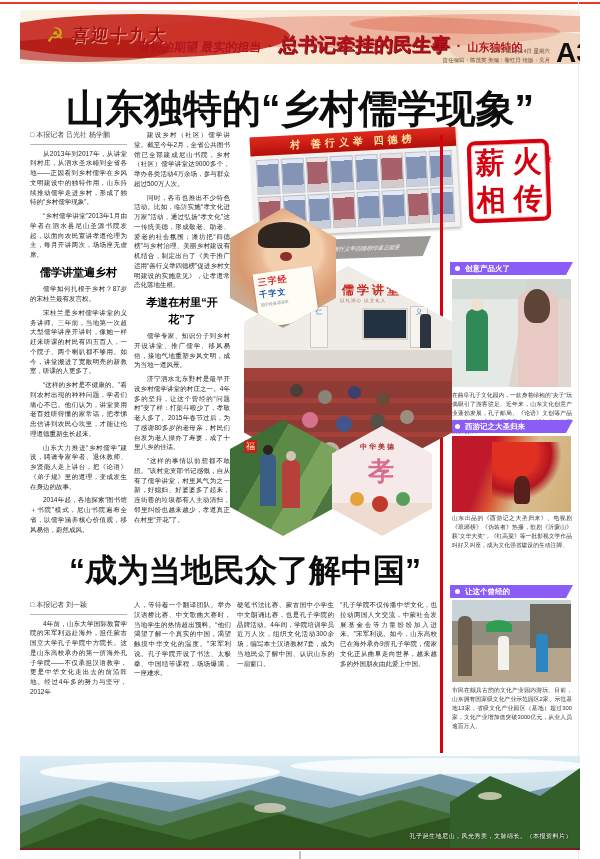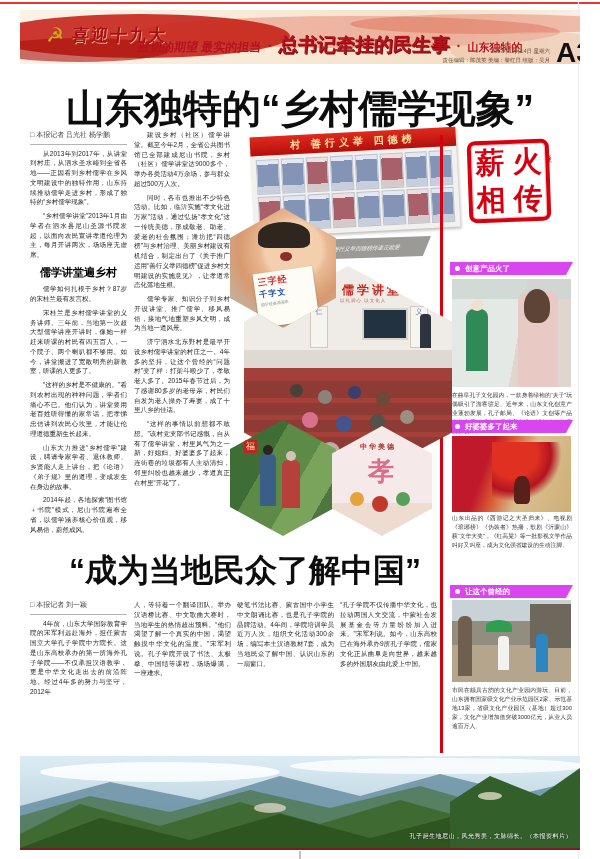--- a/index.html
+++ b/index.html
@@ -90,21 +90,21 @@
   #hexmural .mchar{position:absolute;left:36px;top:28px;color:#d86e8e;font-weight:900;font-size:26px;}
   #hexmural .blob{position:absolute;border-radius:50%;}
   
   #sbline{left:440px;top:135px;width:3px;height:618px;background:#d6000f;}
   #seal{left:468px;top:140px;width:74px;height:74px;border:4px solid #d6000f;border-radius:8px;
     background:rgba(255,255,255,.95);transform:rotate(-2deg);display:grid;
     grid-template-columns:1fr 1fr;place-items:center;color:#d6000f;font-weight:900;
     font-size:29px;line-height:1;box-shadow:0 0 0 1px rgba(214,0,15,.25) inset;}
   #sealside{left:546px;top:150px;writing-mode:vertical-rl;font-size:5px;color:#d6000f;letter-spacing:1px;}
   #sbtitle{left:448px;top:231px;width:126px;text-align:center;font-size:15px;font-weight:900;color:#0d0d0d;}
-  .sbbar{left:450px;width:123px;height:13px;background:#d946ef;color:#fff;font-size:7.5px;
+  .sbbar{left:450px;width:123px;height:13px;background:#8b5cf6;color:#fff;font-size:7.5px;
     font-weight:bold;line-height:13px;padding-left:15px;box-sizing:border-box;
     clip-path:polygon(0 0,100% 0,calc(100% - 7px) 100%,0 100%);}
   .sbbar::before{content:"";position:absolute;left:5px;top:4px;width:5px;height:5px;
     border-radius:50%;background:#fff;}
   .sbphoto{left:452px;width:119px;overflow:hidden;}
   .sbcap{left:452px;width:120px;font-size:5.8px;line-height:1.55;text-align:justify;
     color:#333;overflow:hidden;}
   #sp1{top:279px;height:108px;background:linear-gradient(100deg,#e4e9e6 0 55%,#dfd6cf 55%);}
   #sp1 .puppet{position:absolute;left:14px;top:30px;width:22px;height:62px;background:#2f8a57;border-radius:8px 8px 0 0;}
   #sp1 .puppet::before{content:"";position:absolute;left:5px;top:-10px;width:12px;height:12px;border-radius:50%;background:#efe0cf;}
@@ -175,20 +175,21 @@
     <p>儒学如何扎根于乡村？87岁的宋桂兰最有发言权。</p>
     <p>宋桂兰是乡村儒学讲堂的义务讲师。三年前，当地第一次超大型儒学讲座开讲时，像她一样赶来听课的村民有四五百人，一个院子、两个喇叭都不够用。如今，讲堂搬进了宽敞明亮的新教室，听课的人更多了。</p>
     <p>“这样的乡村是不健康的。”看到农村出现的种种问题，学者们痛心不已。他们认为，讲堂要用老百姓听得懂的家常话，把孝悌忠信讲到农民心坎里，才能让伦理道德重新生长起来。</p>
     <p>山东大力推进“乡村儒学”建设，聘请专家学者、退休教师、乡贤能人走上讲台，把《论语》《弟子规》里的道理，变成发生在身边的故事。</p>
     <p>2014年起，各地探索“图书馆＋书院”模式，尼山书院遍布全省，以儒学涵养核心价值观，移风易俗，蔚然成风。</p>
   </div>
 
   <div class="abs col" id="a1c2">
     <p>建设乡村（社区）儒学讲堂。截至今年2月，全省公共图书馆已全部建成尼山书院，乡村（社区）儒学讲堂达9000多个，举办各类活动4万余场，参与群众超过500万人次。</p>
     <p>同时，各市也推出不少特色活动。比如，临沂实施“孝文化进万家”活动，通过弘扬“孝文化”这一传统美德，形成敬老、助老、爱老的社会氛围；潍坊把“四德榜”与乡村治理、美丽乡村建设有机结合，制定出台了《关于推广运用“善行义举四德榜”促进乡村文明建设的实施意见》，让孝道常态化落地生根。</p>
+    <p class="subhead">孝道在村里“开花”了</p>
     <p>儒学专家、知识分子到乡村开设讲堂、推广儒学、移风易俗，接地气地重塑乡风文明，成为当地一道风景。</p>
     <p>济宁泗水北东野村是最早开设乡村儒学讲堂的村庄之一。4年多的坚持，让这个曾经的“问题村”变了样：打架斗殴少了，孝敬老人多了。2015年春节过后，为了感谢80多岁的老母亲，村民们自发为老人操办了寿宴，成了十里八乡的佳话。</p>
     <p>“这样的事情以前想都不敢想。”该村党支部书记感慨，自从有了儒学讲堂，村里风气为之一新，好媳妇、好婆婆多了起来，连街巷的垃圾都有人主动清扫，邻里纠纷也越来越少，孝道真正在村里“开花”了。</p>
   </div>
 
   <div class="abs" id="collage">
     <div id="board">
       <div class="bhead">村 善行义举 四德榜</div>
       <div class="bgrid">
         <i></i>
@@ -266,21 +267,21 @@
   <div class="abs" id="sealside">齐鲁文化</div>
 
   <div class="abs sbbar" id="bar1">创意产品火了</div>
   <div class="abs sbphoto" id="sp1">
     <div class="shelf"></div>
     <div class="puppet"></div>
     <div class="woman"></div>
   </div>
   <div class="abs sbcap" id="cap1">在曲阜孔子文化园内，一款身着绿袍的“夫子”玩偶吸引了游客驻足。近年来，山东文化创意产业蓬勃发展，孔子邮局、《论语》文创等产品走俏市场，成为传播儒家文化、讲好山东故事的新载体。</div>
 
-  <div class="abs sbbar" id="bar2">好婆婆多了起来</div>
+  <div class="abs sbbar" id="bar2">西游记之大圣归来</div>
   <div class="abs sbphoto" id="sp2">
     <div class="flame"></div>
     <div class="fig"></div>
   </div>
   <div class="abs sbcap" id="cap2">山东出品的《西游记之大圣归来》、电视剧《琅琊榜》《伪装者》热播，歌剧《沂蒙山》获“文华大奖”，《红高粱》等一批影视文学作品叫好又叫座，成为文化强省建设的生动注脚。</div>
 
   <div class="abs sbbar" id="bar3">让这个曾经的</div>
   <div class="abs sbphoto" id="sp3">
     <div class="bldg"></div>
     <div class="statue"></div>

